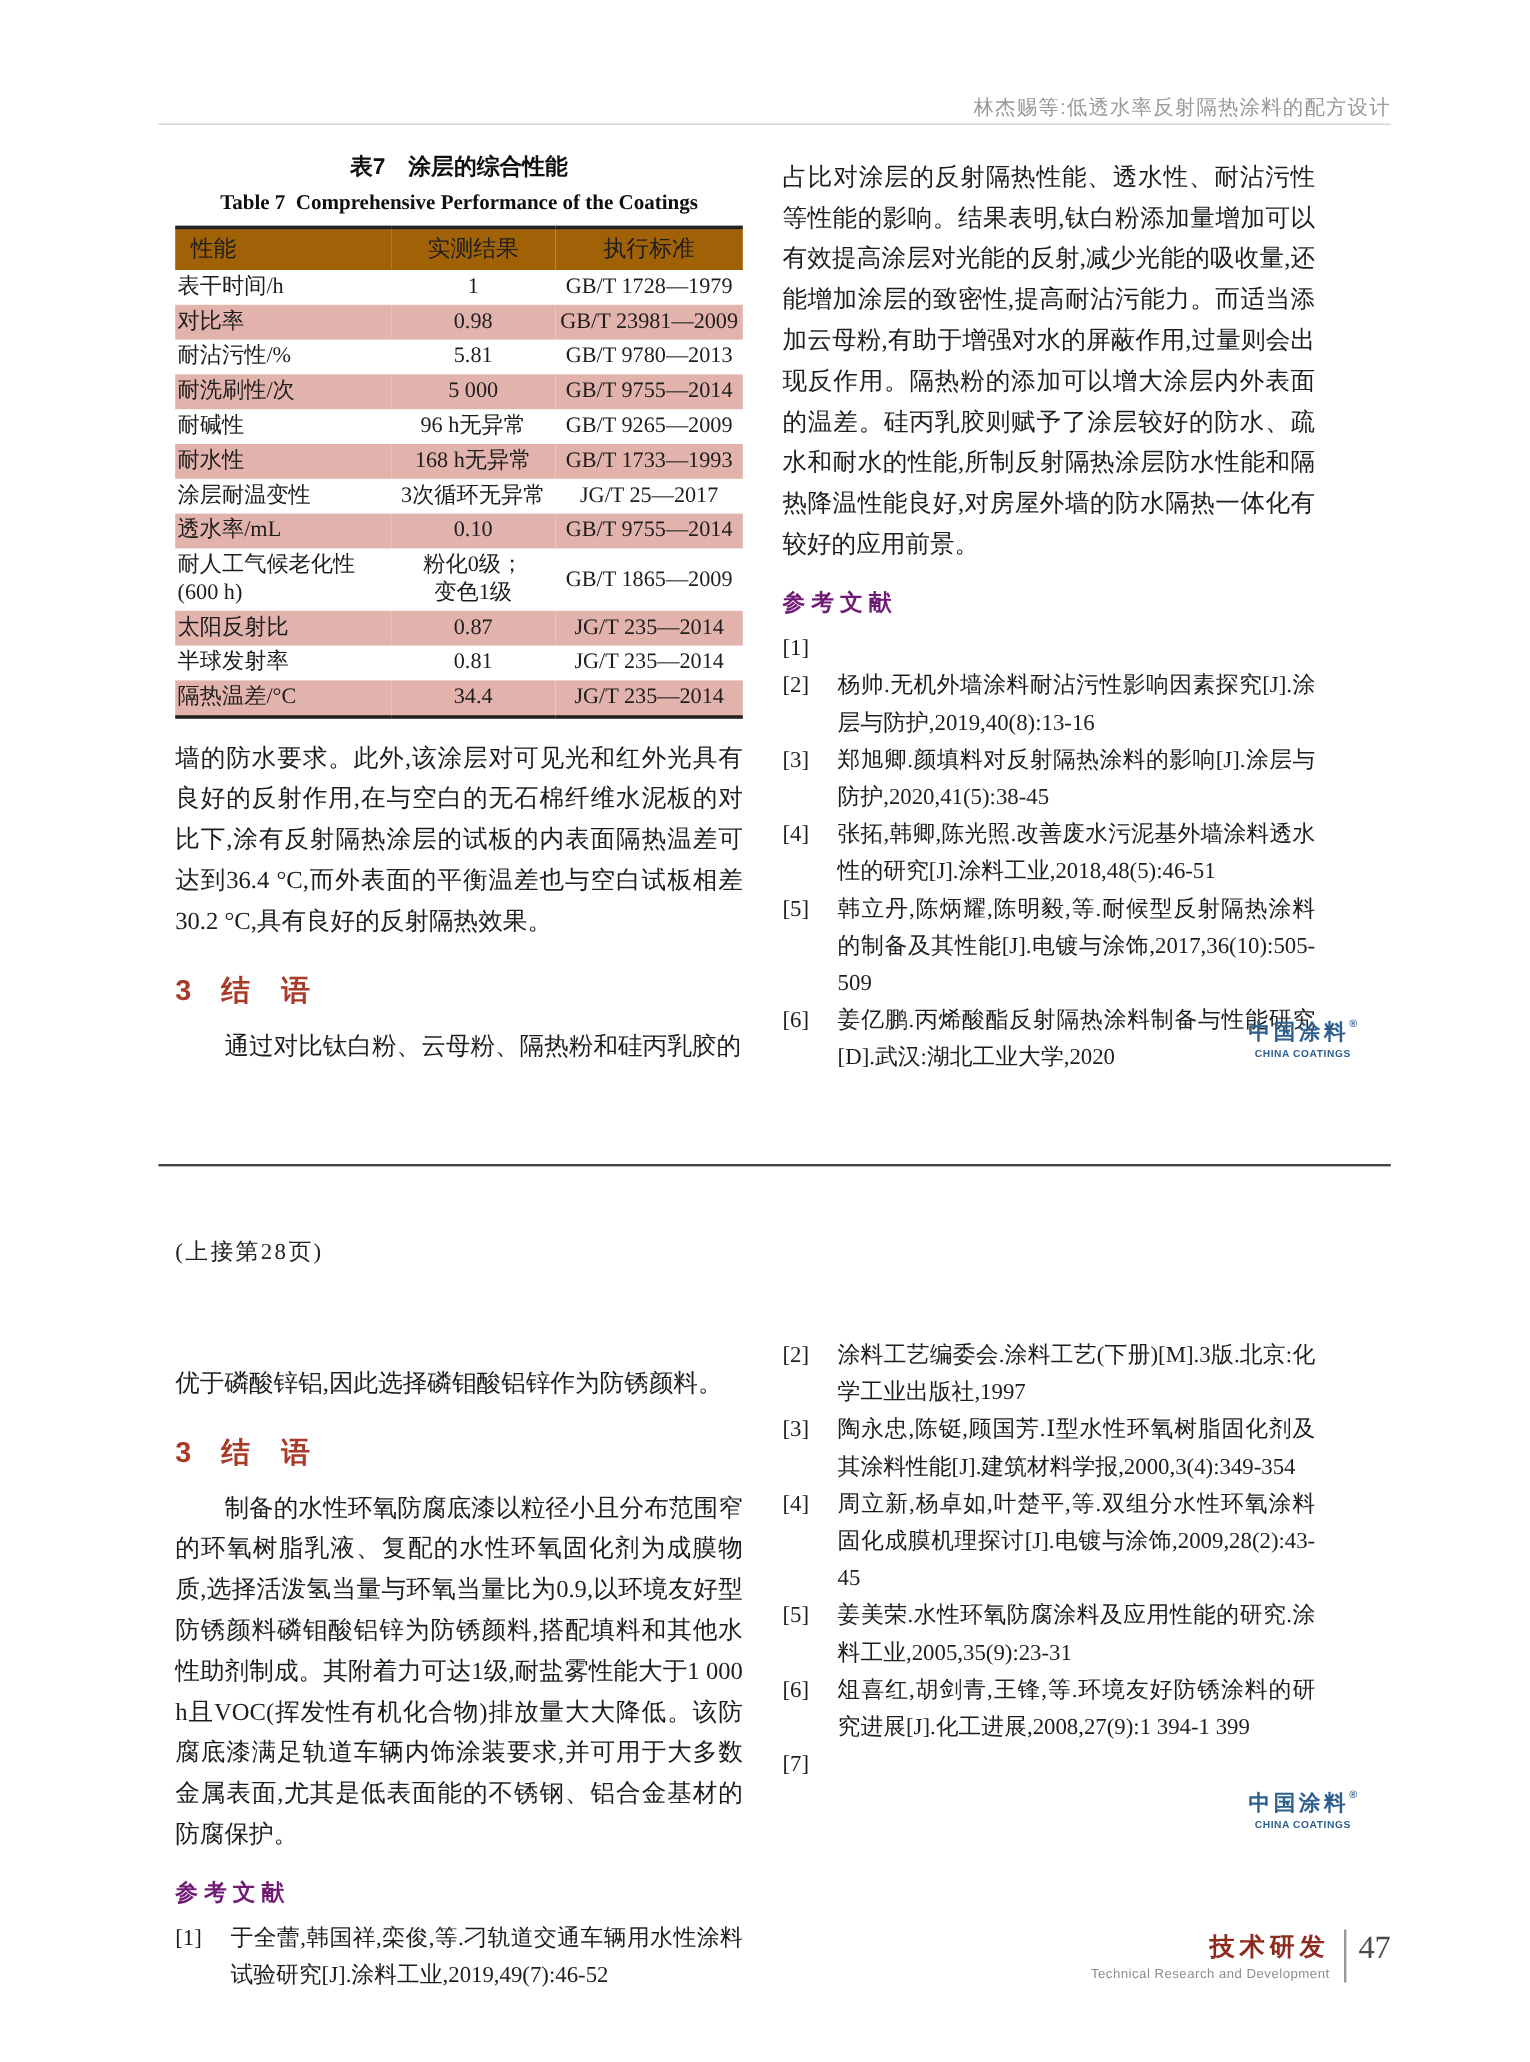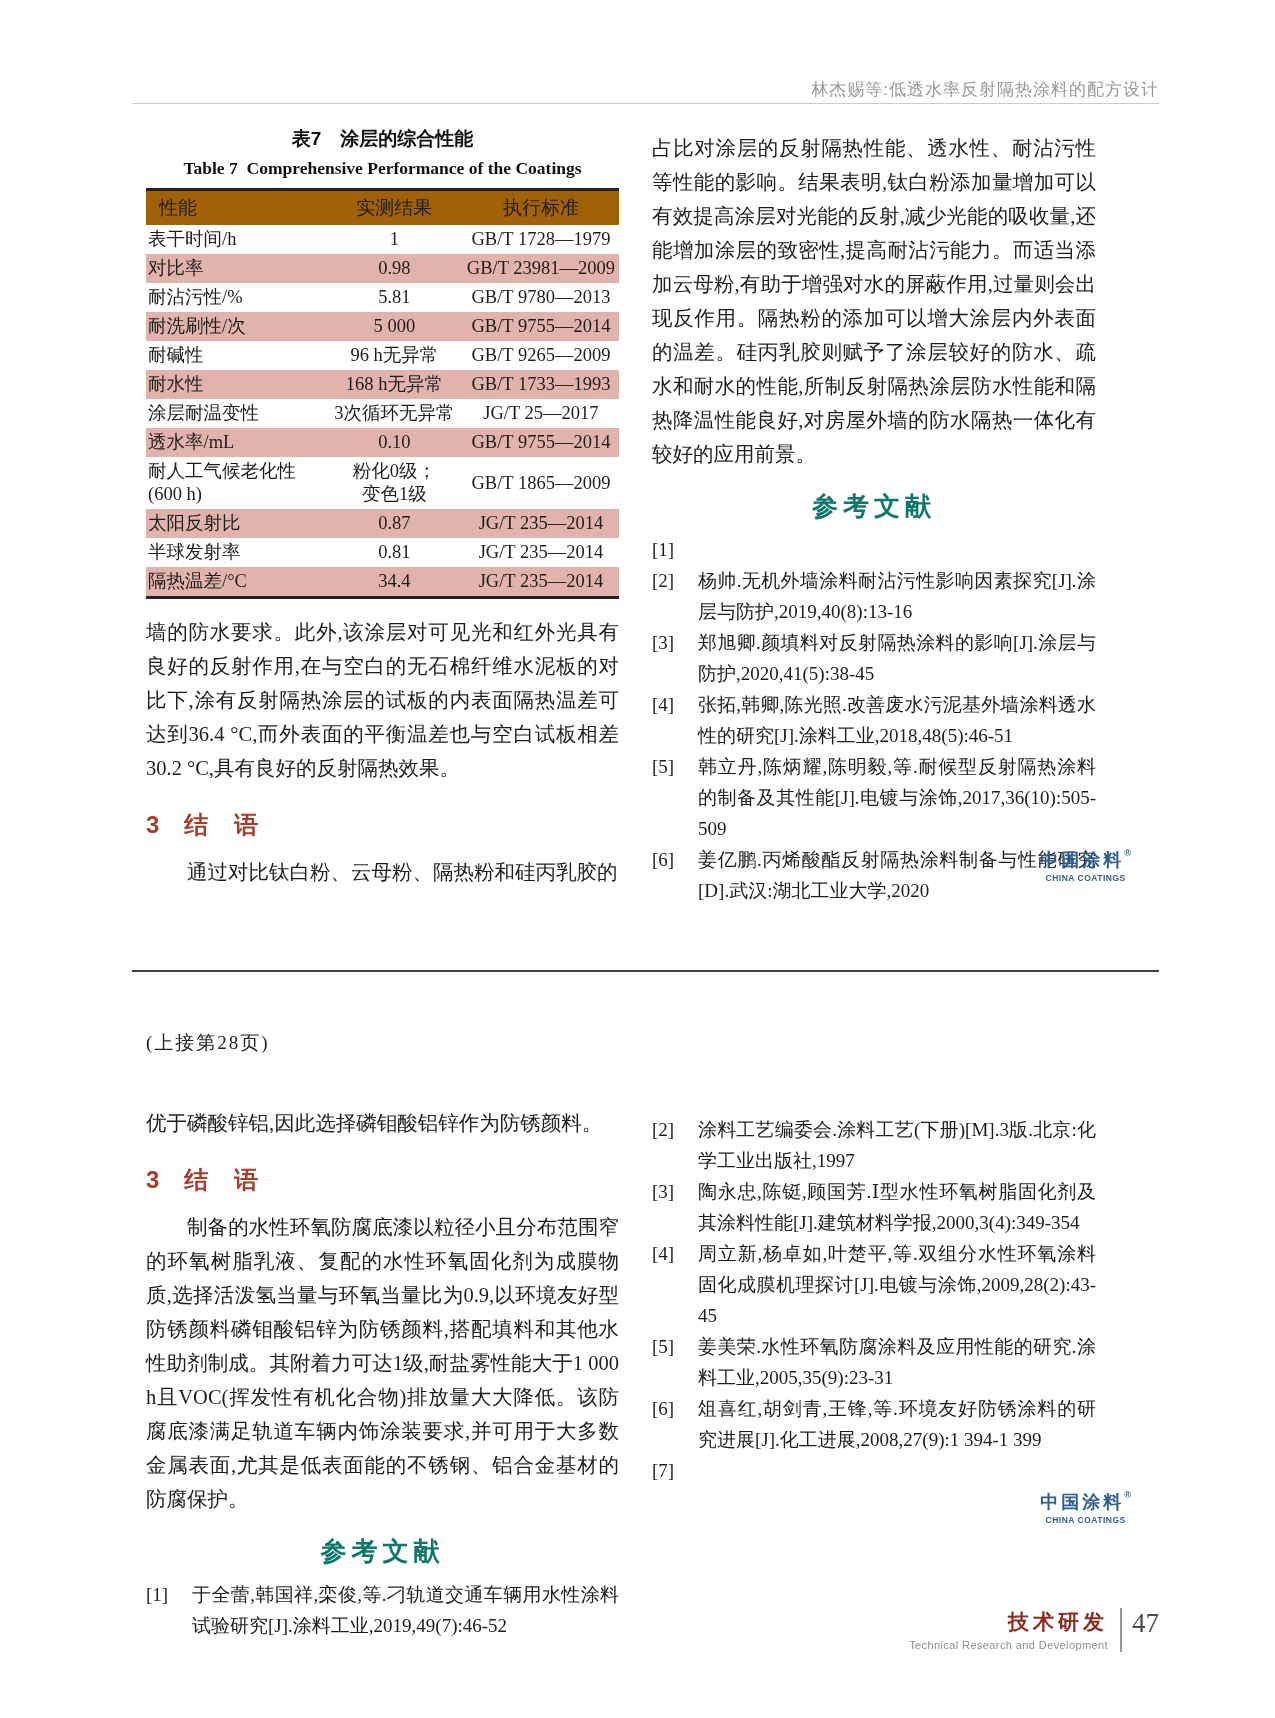--- a/index.html
+++ b/index.html
@@ -7,21 +7,21 @@
           font-family:"Liberation Serif","DejaVu Serif",serif; color:#1d1d1d; }
 
   .running-head { position:absolute; top:78px; right:116px;
                   font-family:"Liberation Sans","DejaVu Sans",sans-serif;
                   font-size:17px; color:#989898; letter-spacing:1px; }
   .head-rule { position:absolute; top:103px; left:132px; right:116px; border-top:1px solid #cccccc; }
 
   .col { position:absolute; }
   .col-left-top { left:146px; top:126px; width:473px; }
   .col-right-top { left:652px; top:131px; width:444px; }
-  .col-left-bottom { left:146px; top:1106px; width:473px; }
+  .col-left-bottom { left:146px; top:1136px; width:473px; }
   .col-right-bottom { left:652px; top:1114px; width:444px; }
 
   .tbl-title-zh { text-align:center; font-family:"Liberation Sans","DejaVu Sans",sans-serif;
                   font-weight:700; font-size:19px; margin:0 0 6px; color:#101010; }
   .tbl-title-en { text-align:center; font-weight:700; font-size:17.5px; margin:0 0 9px; color:#101010; }
 
   .perf-table { width:100%; border-collapse:collapse; border-top:3px solid #222222;
                 border-bottom:3px solid #222222; font-size:18.5px; }
   .perf-table th { background:#a16207; font-weight:400; font-size:19px; padding:5px 13px; line-height:24px; }
   .perf-table td { padding:3px 2px; line-height:23px; vertical-align:middle; }
@@ -31,22 +31,22 @@
   .c3 { text-align:center; width:33%; }
 
   .body-p { font-size:20.5px; line-height:34px; text-align:justify; margin:0; }
   .after-table { margin-top:16px; }
   .indent { text-indent:2em; }
 
   .sec-head { font-family:"Liberation Sans","DejaVu Sans",sans-serif; color:#a83a28;
               font-size:24px; font-weight:700; margin:24px 0 14px; letter-spacing:1px; }
   .sec-title { margin-left:24px; }
 
-  .refs-title { text-align:center; font-family:"Liberation Sans","DejaVu Sans",sans-serif;
-                font-weight:700; font-size:26px; letter-spacing:5px; margin:18px 0 10px; color:#0f766e; }
+  .refs-title { font-family:"Liberation Sans","DejaVu Sans",sans-serif;
+                font-weight:700; font-size:19px; letter-spacing:5px; margin:18px 0 10px; color:#701a75; }
   .ref { display:flex; font-size:19px; line-height:31px; }
   .ref-label { flex:0 0 46px; }
   .ref-text { flex:1; text-align:justify; }
 
   .logo { position:absolute; right:144px; text-align:center;
           font-family:"Liberation Sans","DejaVu Sans",sans-serif; color:#2d5f8f; }
   .logo-1 { top:848px; }
   .logo-2 { top:1490px; }
   .logo-zh { font-size:18px; font-weight:700; letter-spacing:3px; }
   .reg { font-size:9px; vertical-align:top; letter-spacing:0; }

